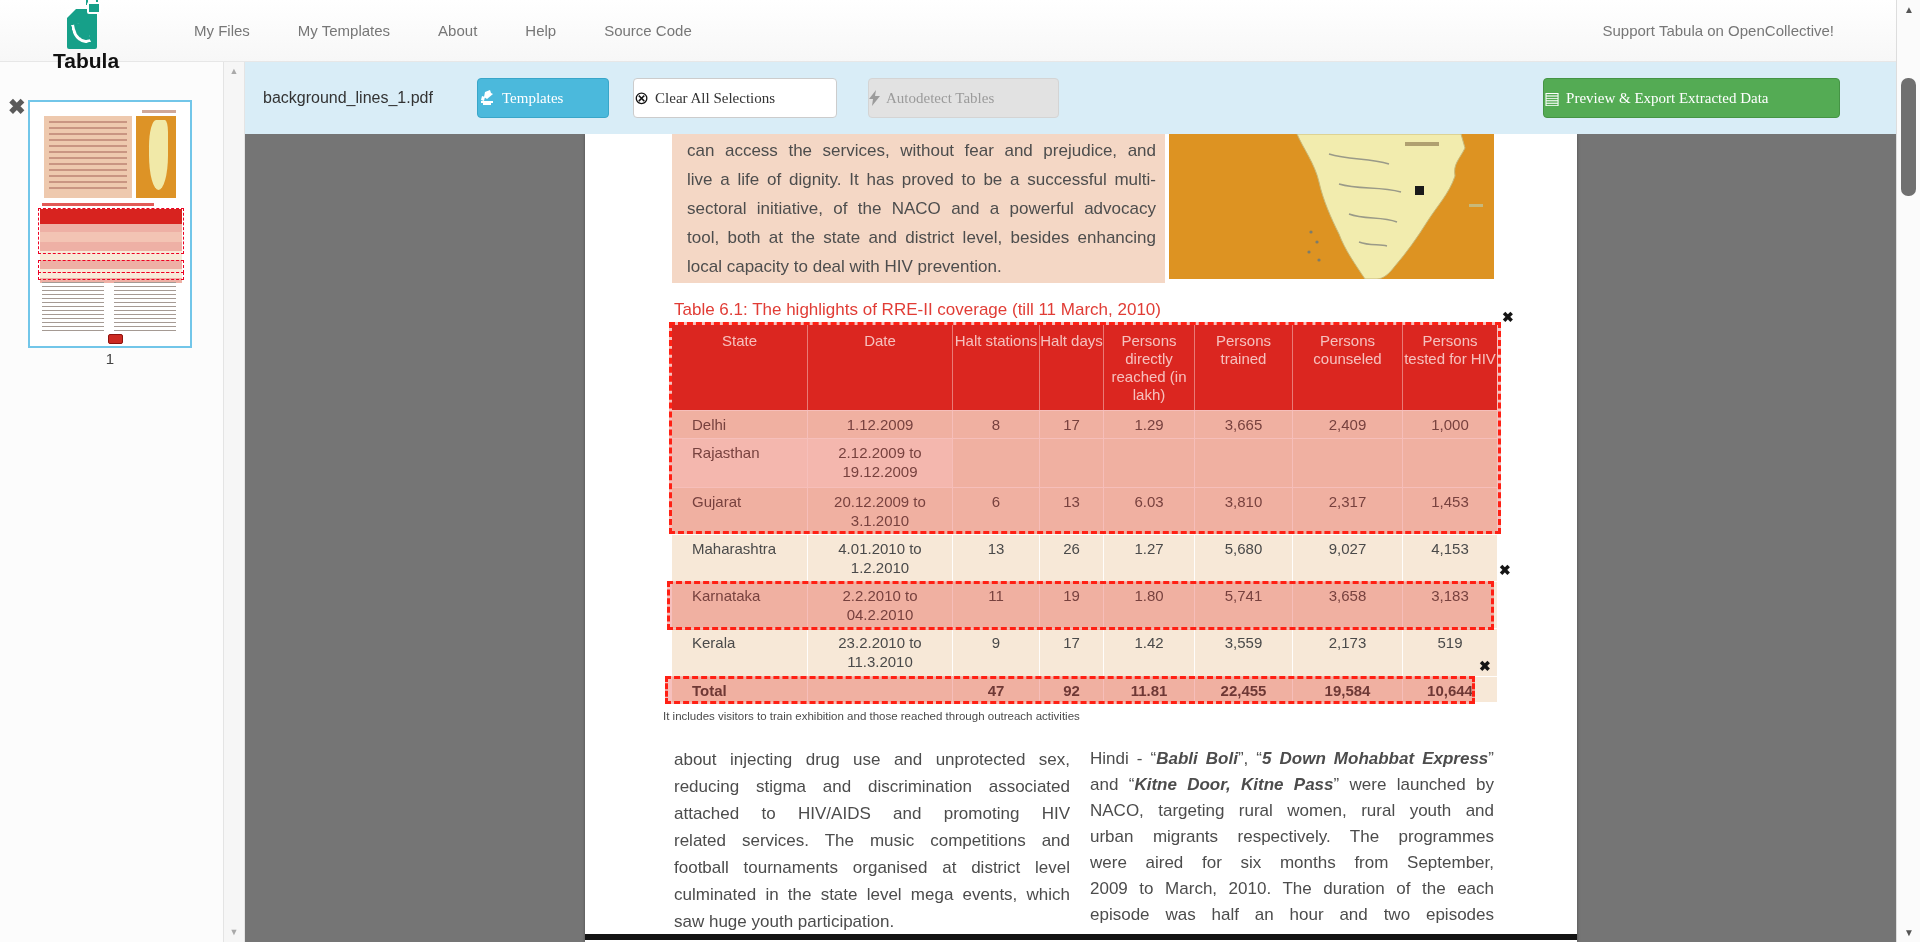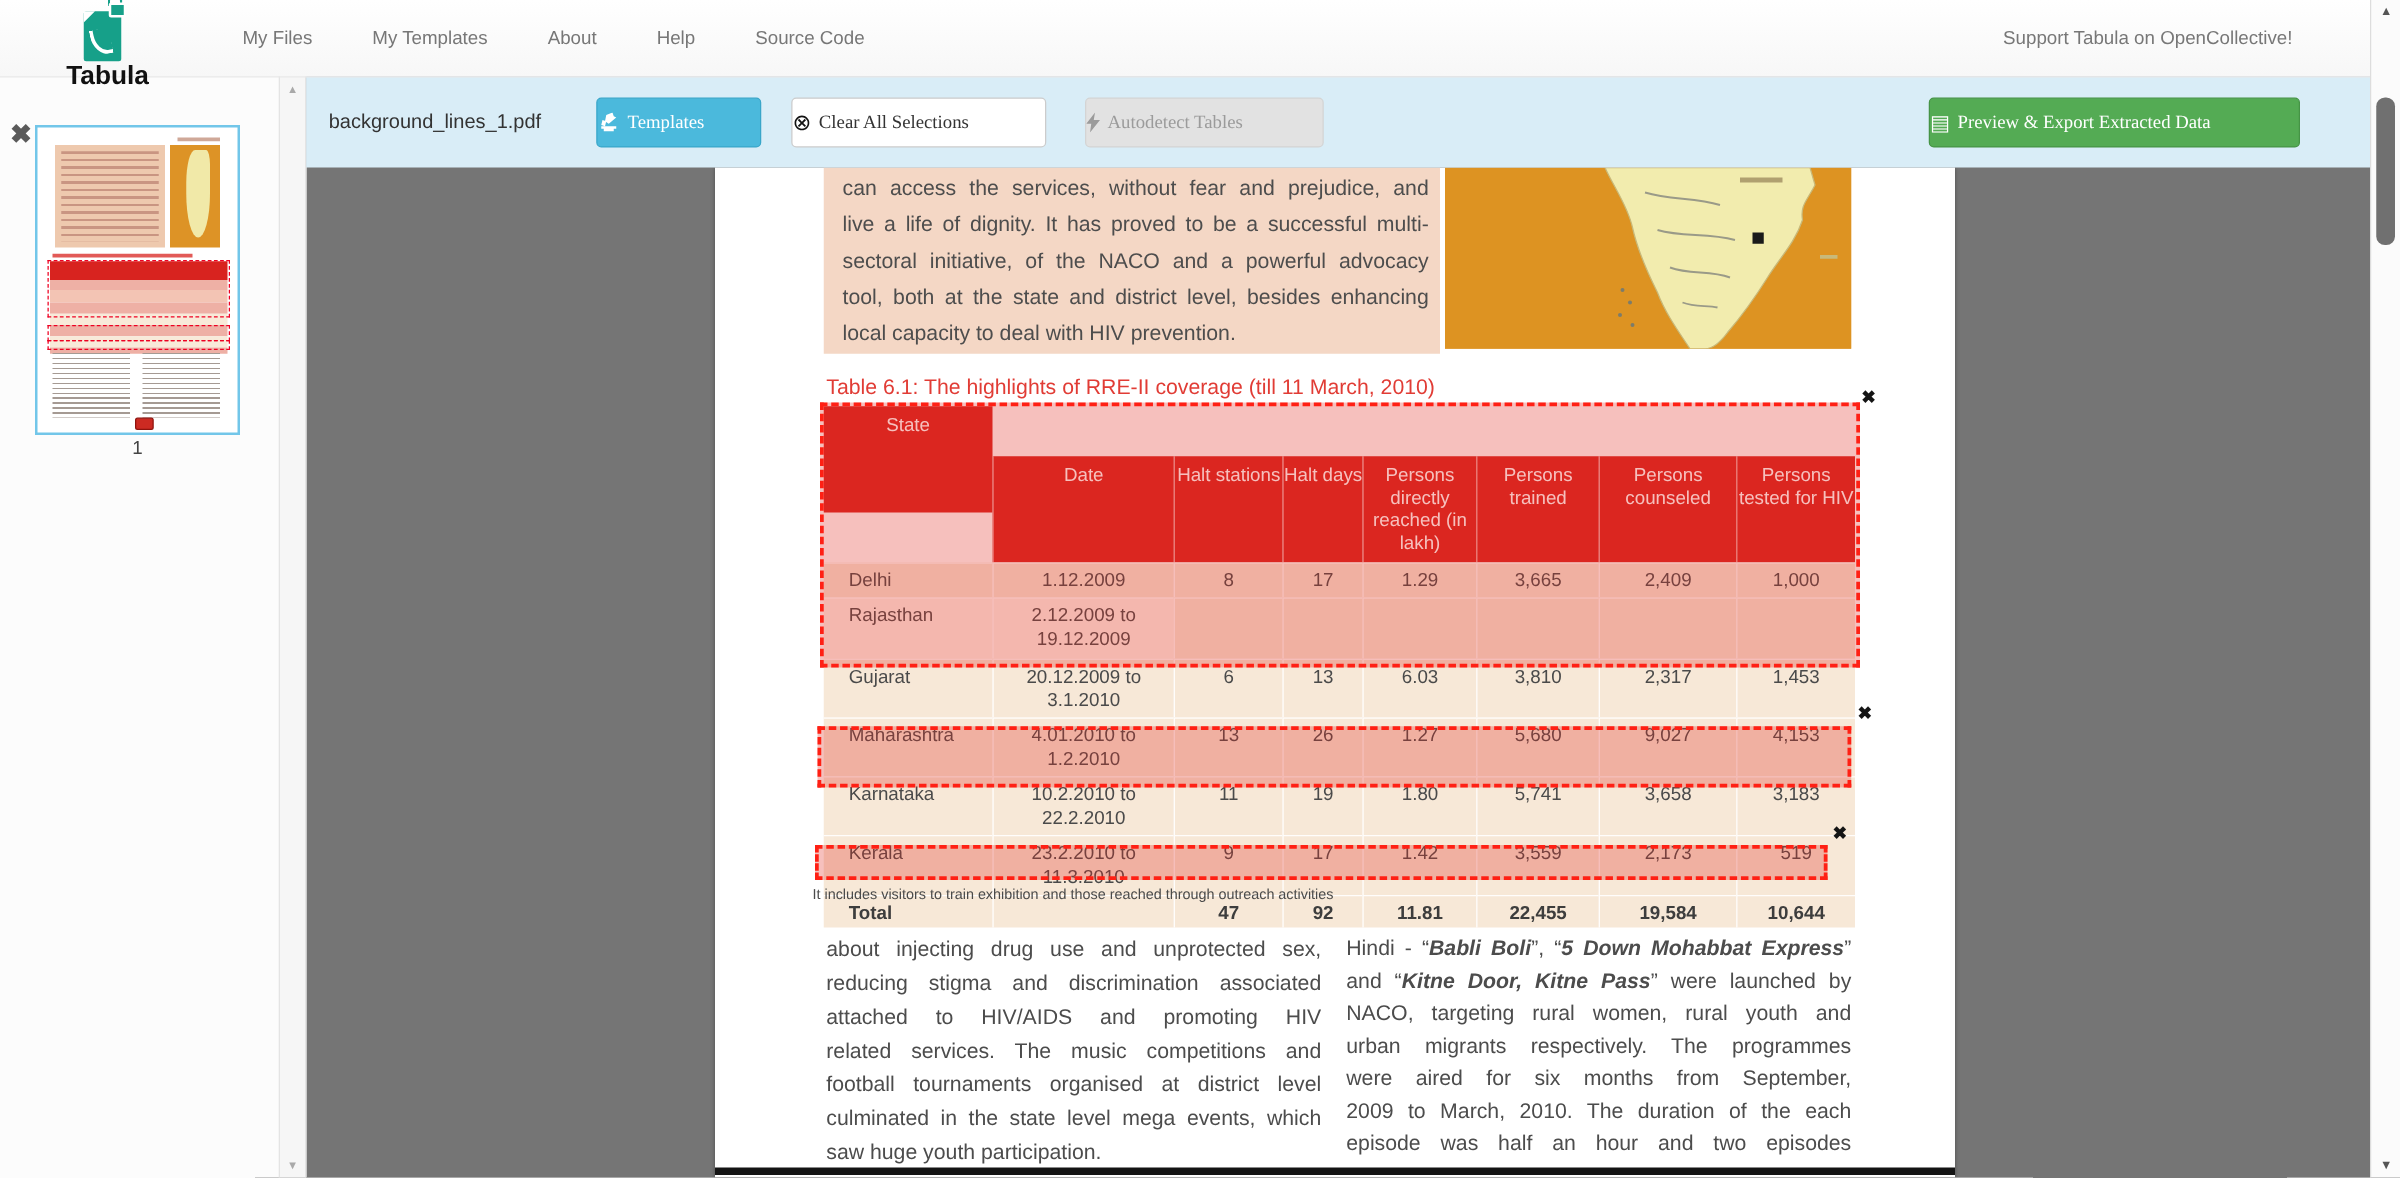--- a/index.html
+++ b/index.html
@@ -66,36 +66,36 @@
        display:flex;align-items:center;justify-content:flex-start;box-sizing:border-box;cursor:pointer;
        font-family:Liberation Serif, serif;}
   .btn .ic{margin-right:6px;display:inline-flex;align-items:center;}
   .btn-templates{left:232px;width:132px;background:#4bb9dc;border:1px solid #39a6c9;color:#fff;}
   .btn-clear{left:388px;width:204px;background:#fff;border:1px solid #ccc;color:#333;}
   .btn-clear .ic{font-size:18px;color:#111;}
   .btn-autodetect{left:623px;width:191px;background:#e2e2e2;border:1px solid #d4d4d4;color:#9b9b9b;cursor:default;}
   .btn-export{right:56px;width:297px;background:#54ab54;border:1px solid #459445;color:#fff;}
   .btn-export .ic{font-size:17px;}
   
-  .canvas{position:absolute;left:4px;top:73px;width:1651px;height:578px;}
+  .canvas{position:absolute;left:17px;top:73px;width:1651px;height:578px;}
   .pdf-page{position:absolute;left:323px;top:0;width:992px;height:808px;background:#fff;
             box-shadow:0 0 3px rgba(0,0,0,.35);overflow:hidden;}
   .intro-box{position:absolute;left:87px;top:0;width:493px;height:149px;background:#f4d7c5;
              box-sizing:border-box;padding:2px 9px 0 15px;}
   .intro-box .line{font-size:17px;line-height:29px;color:#4d4d4d;
              text-align:justify;text-align-last:justify;}
   .intro-box .line.last{text-align-last:left;}
   .map-box{position:absolute;left:584px;top:0;width:325px;height:145px;background:#dd9322;}
   .table-title{position:absolute;left:89px;top:166px;font-size:17px;color:#e13c35;}
   .sel-close{position:absolute;font-size:14px;font-weight:900;color:#141414;z-index:9;cursor:pointer;line-height:1;}
   .grid-table{position:absolute;left:87px;top:191px;width:825px;}
   .g-row{display:grid;grid-template-columns:135px 145px 87px 64px 91px 98px 110px 95px;}
   .th{background:#d8231f;color:#fff;font-size:15px;line-height:18px;text-align:center;
       padding-top:7px;box-sizing:border-box;height:85px;}
-  .th:not(:first-child){border-left:1px solid rgba(255,255,255,.55);margin-top:40px;}
+  .th:not(:first-child){border-left:1px solid rgba(255,255,255,.55);}
   .td{background:#f7e8d7;color:#4a4a4a;font-size:15px;line-height:19px;text-align:center;
       padding-top:4px;box-sizing:border-box;border-top:1px solid rgba(255,255,255,.9);}
   .td:not(:first-child){border-left:1px solid rgba(255,255,255,.9);}
   .td.c0{text-align:left;padding-left:20px;}
   .td.lite{background:#fdf3ea;}
   .g-row.total .td{font-weight:bold;color:#3d3d3d;}
   .footnote{position:absolute;left:78px;top:576px;font-size:11.5px;color:#4a4a4a;}
   .col{position:absolute;top:612px;color:#4c4c4c;}
   .col .cline{font-size:17px;text-align:justify;text-align-last:justify;}
   .col .cline.last{text-align-last:left;}
@@ -282,21 +282,21 @@
             <div class="td">4.01.2010 to 1.2.2010</div>
             <div class="td">13</div>
             <div class="td">26</div>
             <div class="td">1.27</div>
             <div class="td">5,680</div>
             <div class="td">9,027</div>
             <div class="td">4,153</div>
           </div>
           <div class="g-row" style="height: 47px;">
             <div class="td c0">Karnataka</div>
-            <div class="td">10.2.2010 to 22.2.2010</div>
+            <div class="td">2.2.2010 to 04.2.2010</div>
             <div class="td">11</div>
             <div class="td">19</div>
             <div class="td">1.80</div>
             <div class="td">5,741</div>
             <div class="td">3,658</div>
             <div class="td">3,183</div>
           </div>
           <div class="g-row" style="height: 48px;">
             <div class="td c0">Kerala</div>
             <div class="td">23.2.2010 to 11.3.2010</div>

